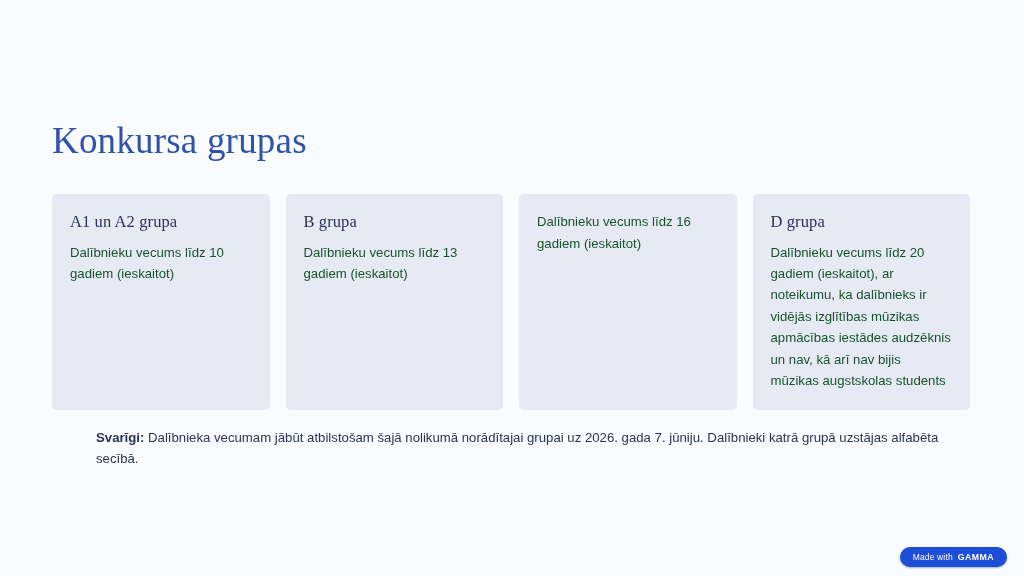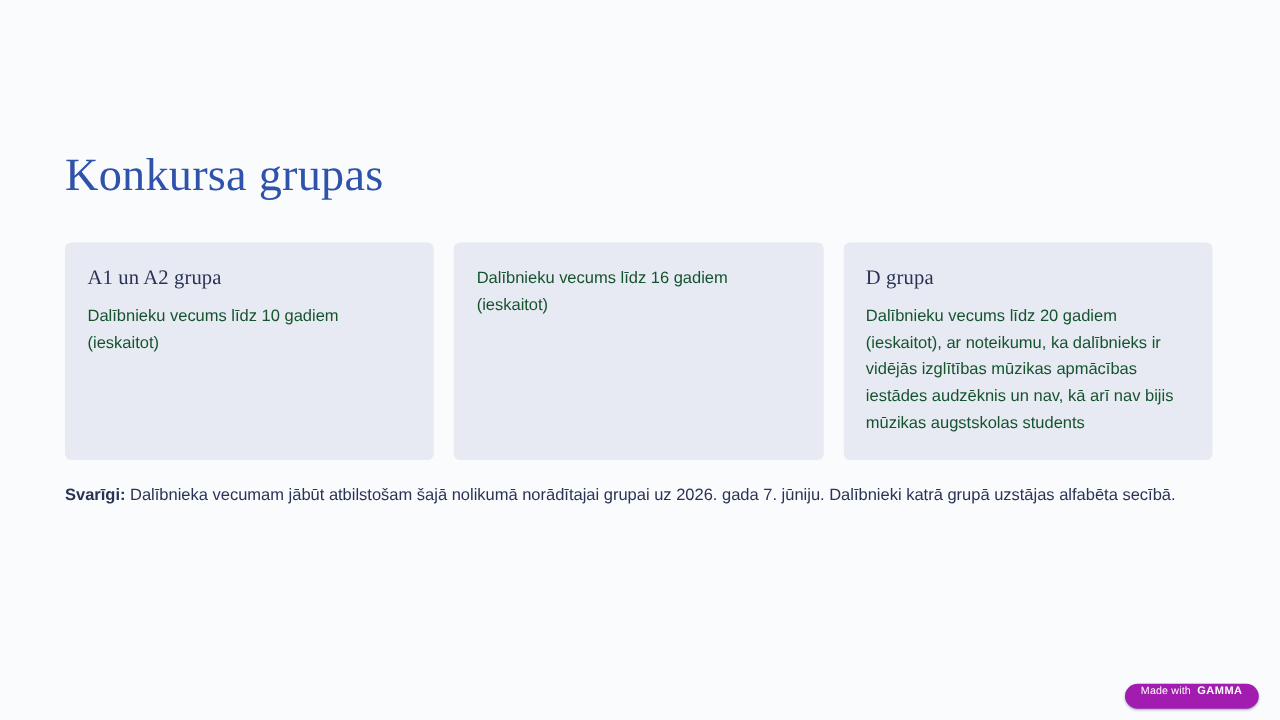--- a/index.html
+++ b/index.html
@@ -36,21 +36,21 @@
     font-size: 37px;
     line-height: 1.25;
     font-weight: 400;
     color: #2f52ab;
     letter-spacing: 0.2px;
     margin-bottom: 30px;
   }
 
   .card-grid {
     display: grid;
-    grid-template-columns: 1fr 1fr 1fr;
+    grid-template-columns: 1fr 1fr 1fr 1fr;
     grid-auto-rows: min-content;
     column-gap: 14px;
     row-gap: 14px;
     align-items: stretch;
     gap: 16px;
   }
 
   .card {
     background: #e7eaf2;
     border-radius: 5px;
@@ -75,37 +75,38 @@
     font-weight: 400;
     color: #14532d;
   }
 
   .footnote {
     margin-top: 18px;
     font-family: "Liberation Sans", sans-serif;
     font-size: 13.2px;
     line-height: 1.55;
     color: #2a3356;
+    margin-left: 44px;
   }
 
   .footnote .lead {
     font-weight: 700;
   }
 
   .gamma-badge {
     position: absolute;
     right: 17px;
     bottom: 9px;
     display: inline-flex;
-    align-items: flex-start;
+    align-items: center;
     gap: 5px;
     height: 20px;
     padding: 0 13px;
     border-radius: 999px;
-    background: #a21caf;
+    background: #1d4ed8;
     box-shadow: 0 1px 2px rgba(10, 25, 65, 0.35);
     text-decoration: none;
     margin-top: 16px;
   }
 
   .gamma-badge .made-with {
     font-family: "Liberation Sans", sans-serif;
     font-size: 8.5px;
     font-weight: 400;
     color: #ffffff;
@@ -131,20 +132,24 @@
 
     <h1 class="page-title">Konkursa grupas</h1>
 
     <div class="card-grid">
 
       <div class="card">
         <div class="card-title">A1 un A2 grupa</div>
         <div class="card-desc">Dalībnieku vecums līdz 10 gadiem (ieskaitot)</div>
       </div>
 
+      <div class="card">
+        <div class="card-title">B grupa</div>
+        <div class="card-desc">Dalībnieku vecums līdz 13 gadiem (ieskaitot)</div>
+      </div>
 
       <div class="card">
         <div class="card-desc">Dalībnieku vecums līdz 16 gadiem (ieskaitot)</div>
       </div>
 
       <div class="card">
         <div class="card-title">D grupa</div>
         <div class="card-desc">Dalībnieku vecums līdz 20 gadiem (ieskaitot), ar noteikumu, ka dalībnieks ir vidējās izglītības mūzikas apmācības iestādes audzēknis un nav, kā arī nav bijis mūzikas augstskolas students</div>
       </div>
 

